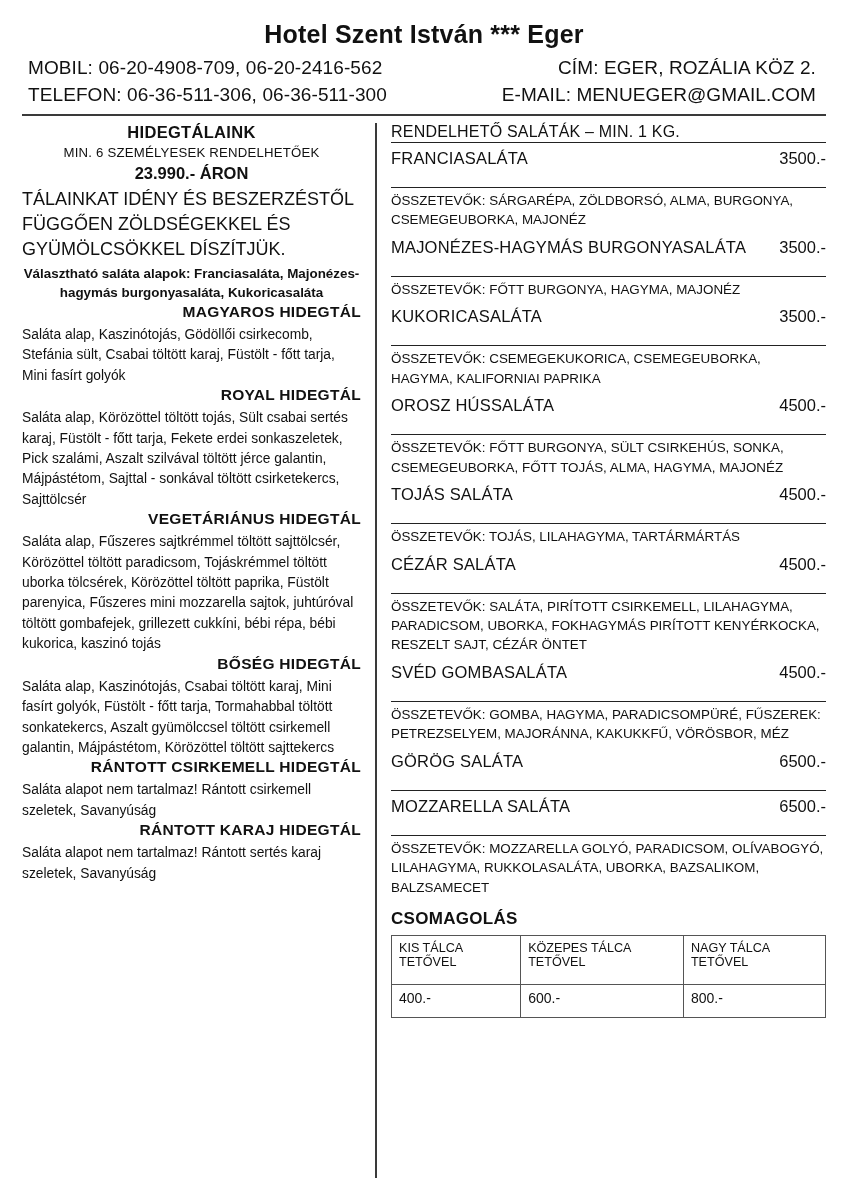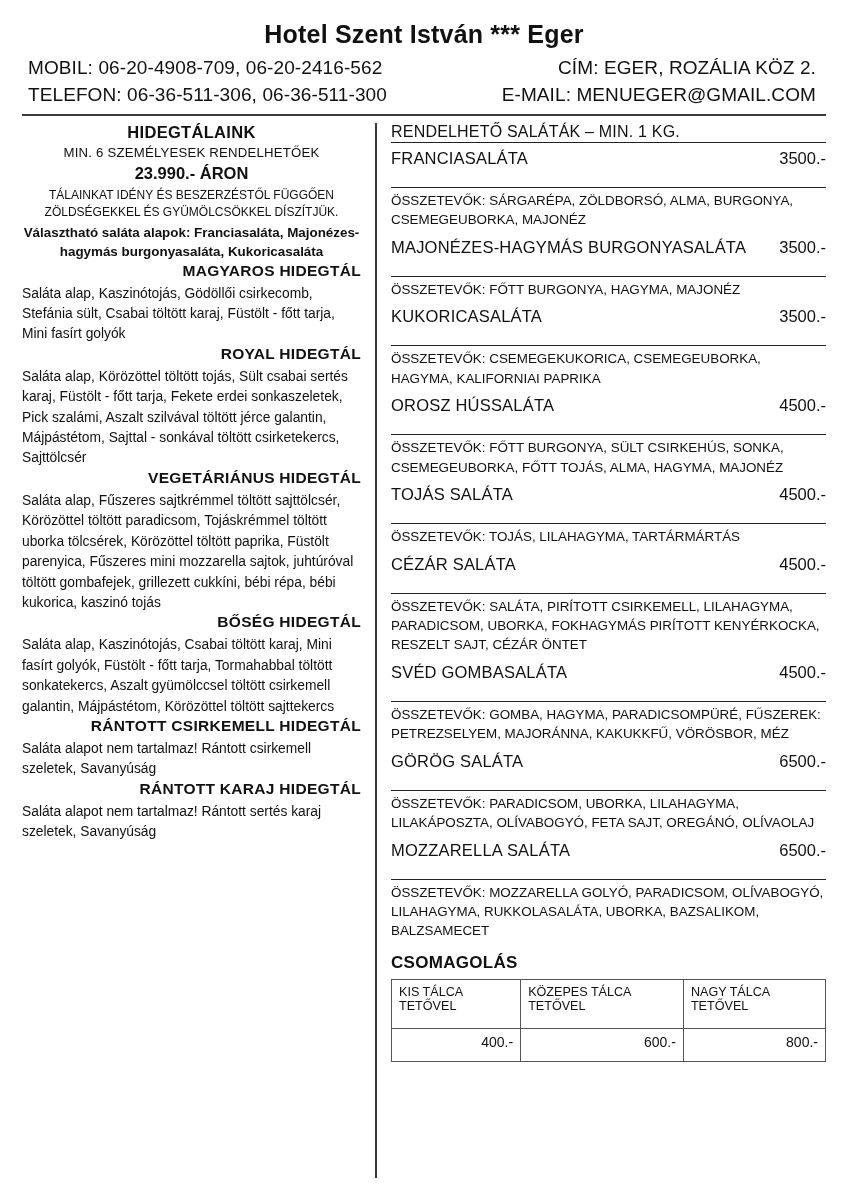--- a/index.html
+++ b/index.html
@@ -78,22 +78,22 @@
     margin: 0 0 2px 0;
     letter-spacing: 0.2px;
   }
   .blk-price {
     text-align: center;
     font-weight: bold;
     font-size: 16.5px;
     margin: 4px 0 4px 0;
   }
   .blk-note {
-    text-align: center;
-    font-size: 12px;
+    text-align: left;
+    font-size: 18px;
     line-height: 1.38;
     margin: 0 0 4px 0;
   }
   .blk-note-b {
     text-align: center;
     font-size: 13.4px;
     font-weight: bold;
     line-height: 1.4;
     margin: 2px 0 0 0;
   }
@@ -159,21 +159,20 @@
     border: 1px solid #555;
     padding: 5px 7px;
     vertical-align: top;
     height: 22px;
   }
   table.pack tr.head td {
     height: 38px;
   }
   table.pack tr.vals td {
     font-size: 14px;
-    text-align: right;
   }
 </style>
 </head>
 <body>
 
 <div class="page">
 
   <div>
     <div class="hdr-title">Hotel Szent István *** Eger</div>
     <div class="hdr-row">
@@ -279,21 +278,20 @@
           <span class="salad-price">4500.-</span>
         </div>
         <div class="salad-ing">ÖSSZETEVŐK: GOMBA, HAGYMA, PARADICSOMPÜRÉ, FŰSZEREK: PETREZSELYEM, MAJORÁNNA, KAKUKKFŰ, VÖRÖSBOR, MÉZ</div>
       </div>
 
       <div class="salad">
         <div class="salad-head">
           <span class="salad-name">GÖRÖG SALÁTA</span>
           <span class="salad-price">6500.-</span>
         </div>
-        <div class="salad-ing">ÖSSZETEVŐK: PARADICSOM, UBORKA, LILAHAGYMA, LILAKÁPOSZTA, OLÍVABOGYÓ, FETA SAJT, OREGÁNÓ, OLÍVAOLAJ</div>
       </div>
 
       <div class="salad">
         <div class="salad-head">
           <span class="salad-name">MOZZARELLA SALÁTA</span>
           <span class="salad-price">6500.-</span>
         </div>
         <div class="salad-ing">ÖSSZETEVŐK: MOZZARELLA GOLYÓ, PARADICSOM, OLÍVABOGYÓ, LILAHAGYMA, RUKKOLASALÁTA, UBORKA, BAZSALIKOM, BALZSAMECET</div>
       </div>
 

